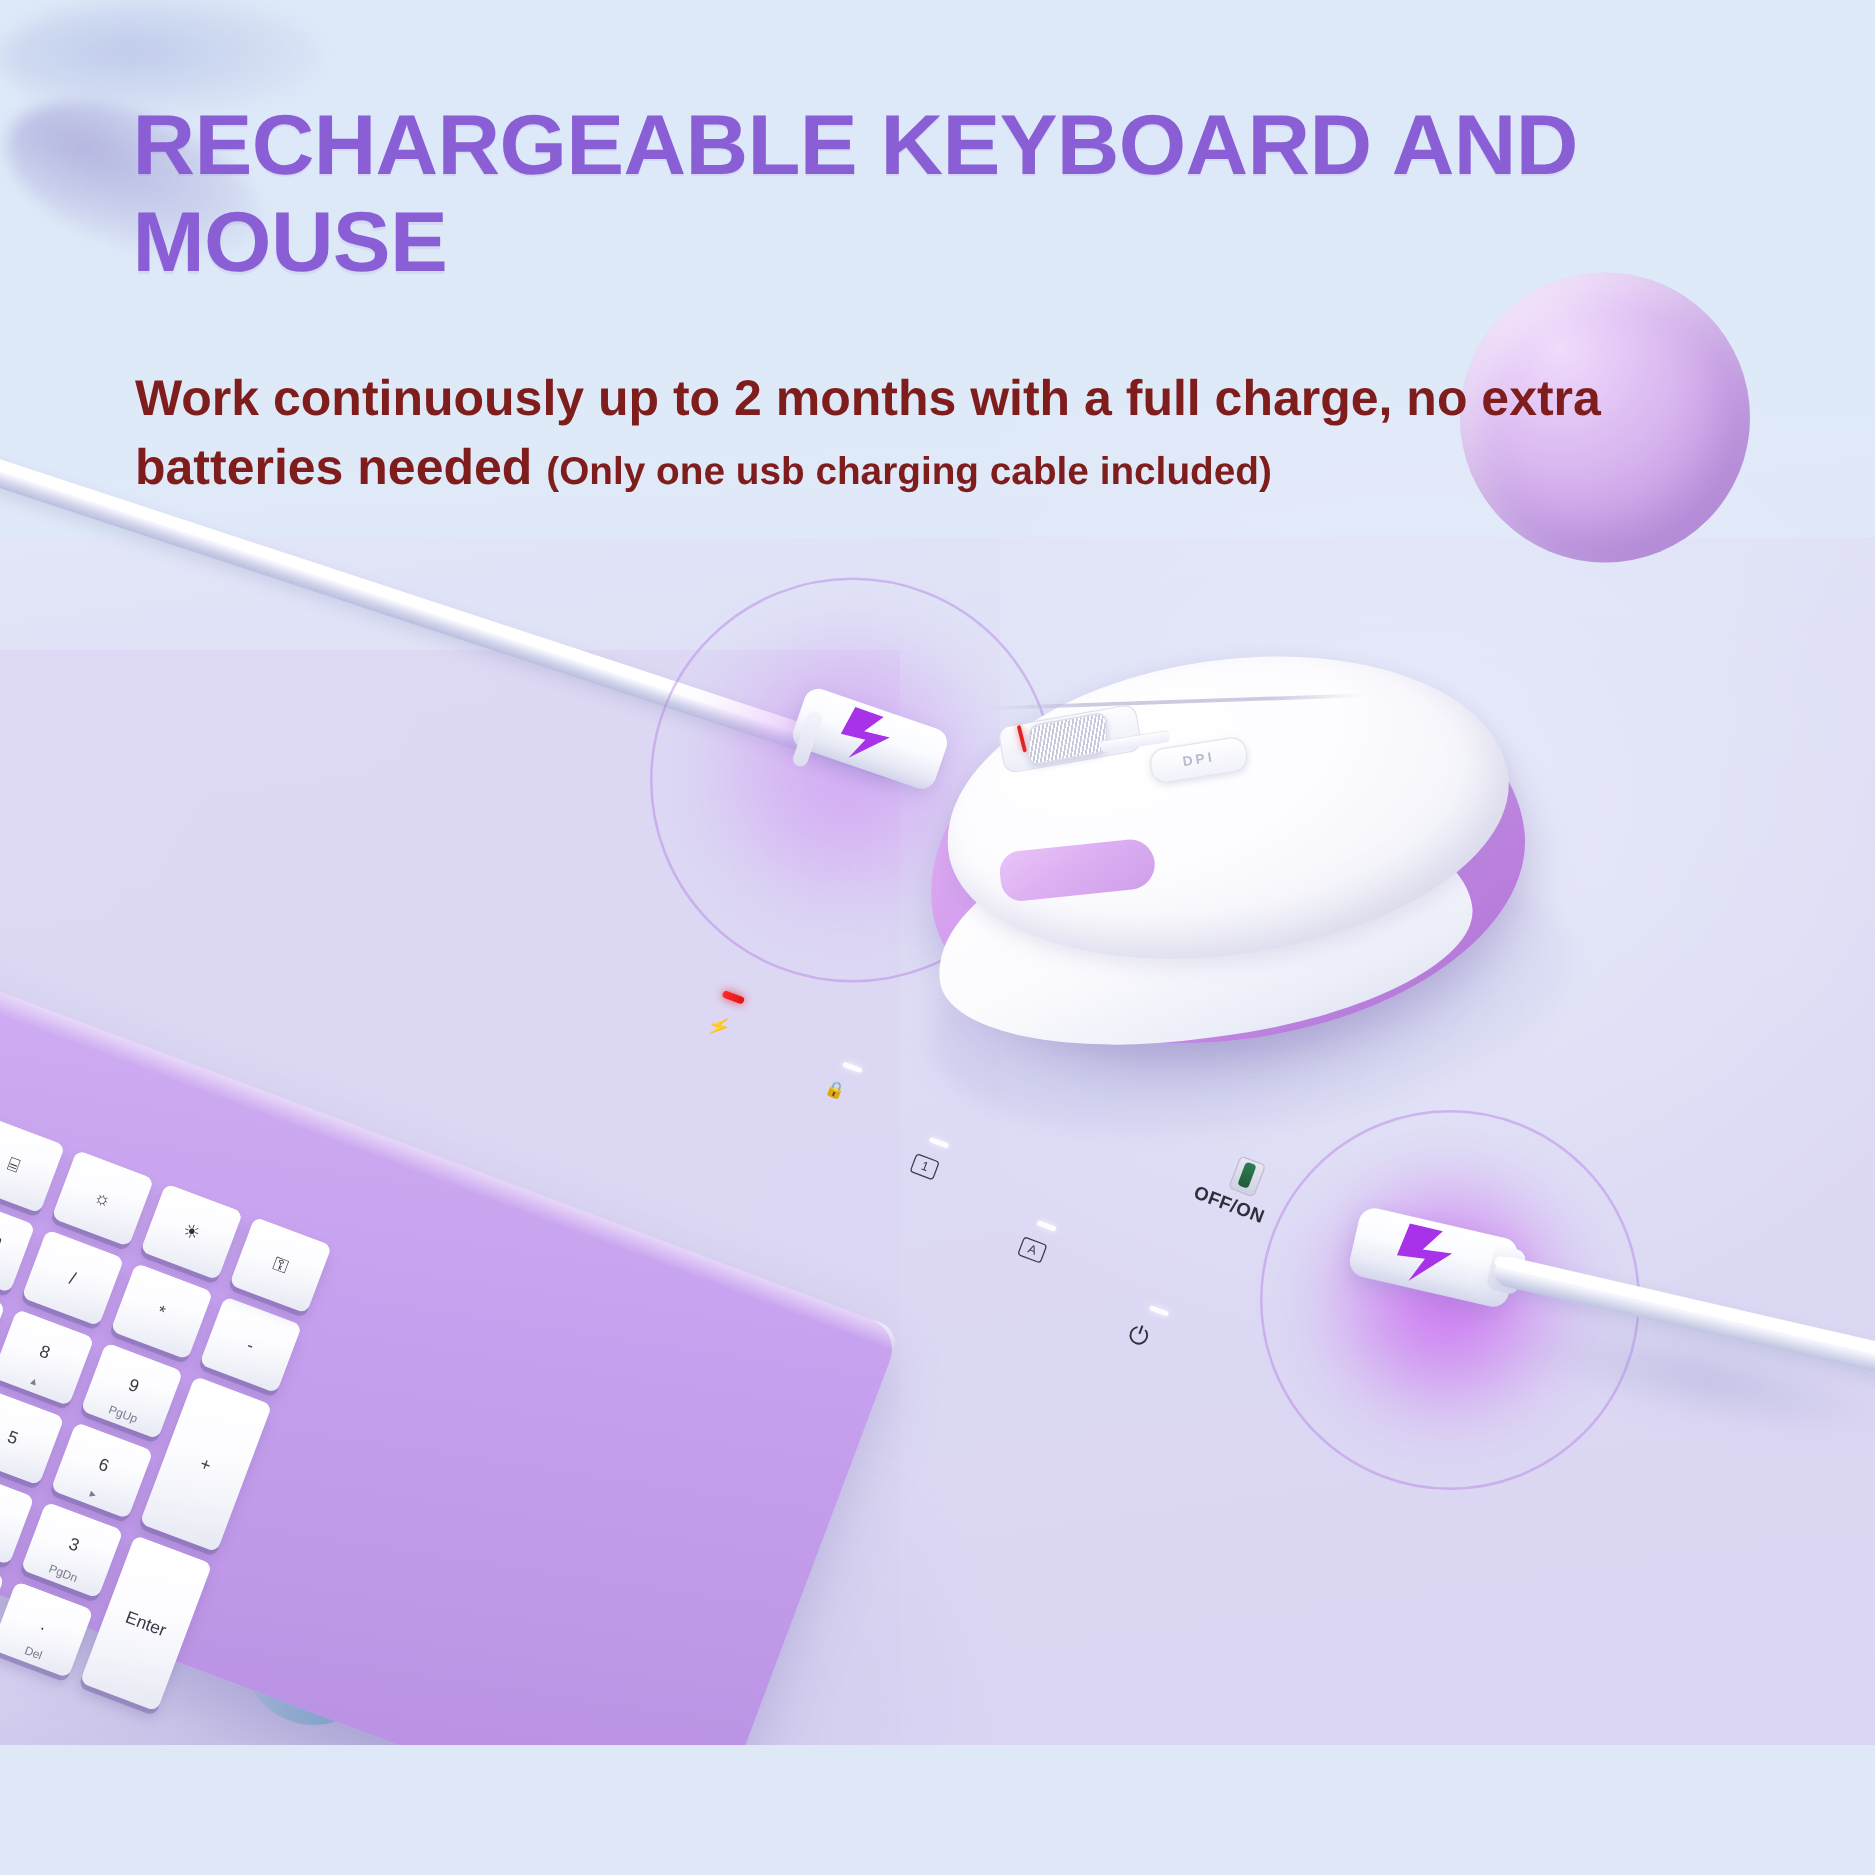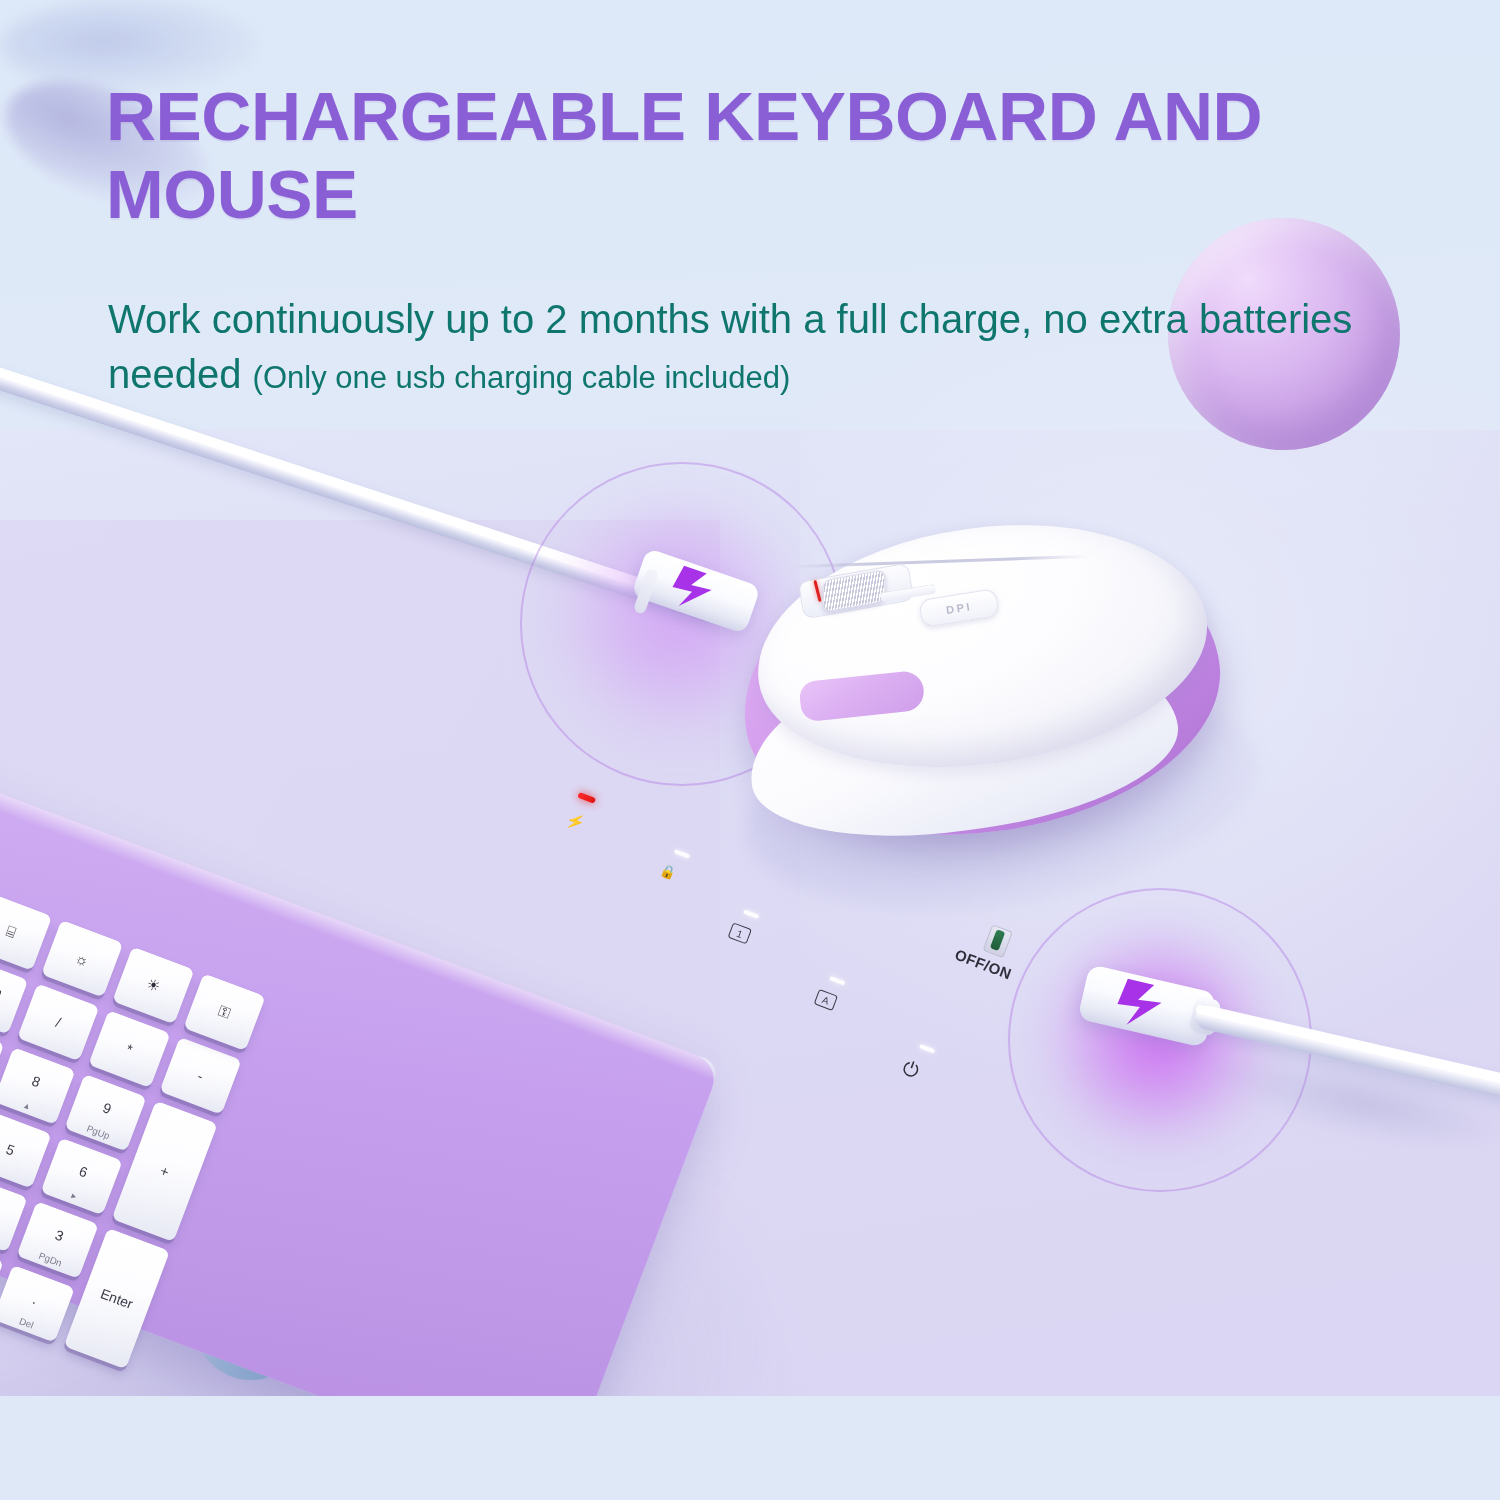--- a/index.html
+++ b/index.html
@@ -58,21 +58,21 @@
   .headline{
     position:absolute;left:106px;top:78px;width:1300px;
     font-weight:700;font-size:68px;line-height:1.14;
     letter-spacing:-0.5px;
     color:#8a5fd6;
     transform:scaleX(1.02);transform-origin:left top;
     text-shadow:0 2px 0 rgba(120,80,190,.10);
   }
   .subline{
     position:absolute;left:108px;top:292px;width:1340px;
-    font-size:40px;line-height:1.38;color:#0f766e;font-weight:400;
+    font-size:40px;line-height:1.38;color:#7f1d1d;font-weight:700;
   }
   .subline .small{font-size:31px;}
 
   
   .cable-top{
     position:absolute;left:-70px;top:345px;width:830px;height:22px;
     border-radius:11px;
     background:linear-gradient(to bottom,#ffffff 0%,#ffffff 26%,#f2f3fb 48%,#cfd2ea 76%,#b9bedd 100%);
     transform:rotate(18.2deg);transform-origin:left center;
     box-shadow:0 5px 12px rgba(120,125,175,.20);

